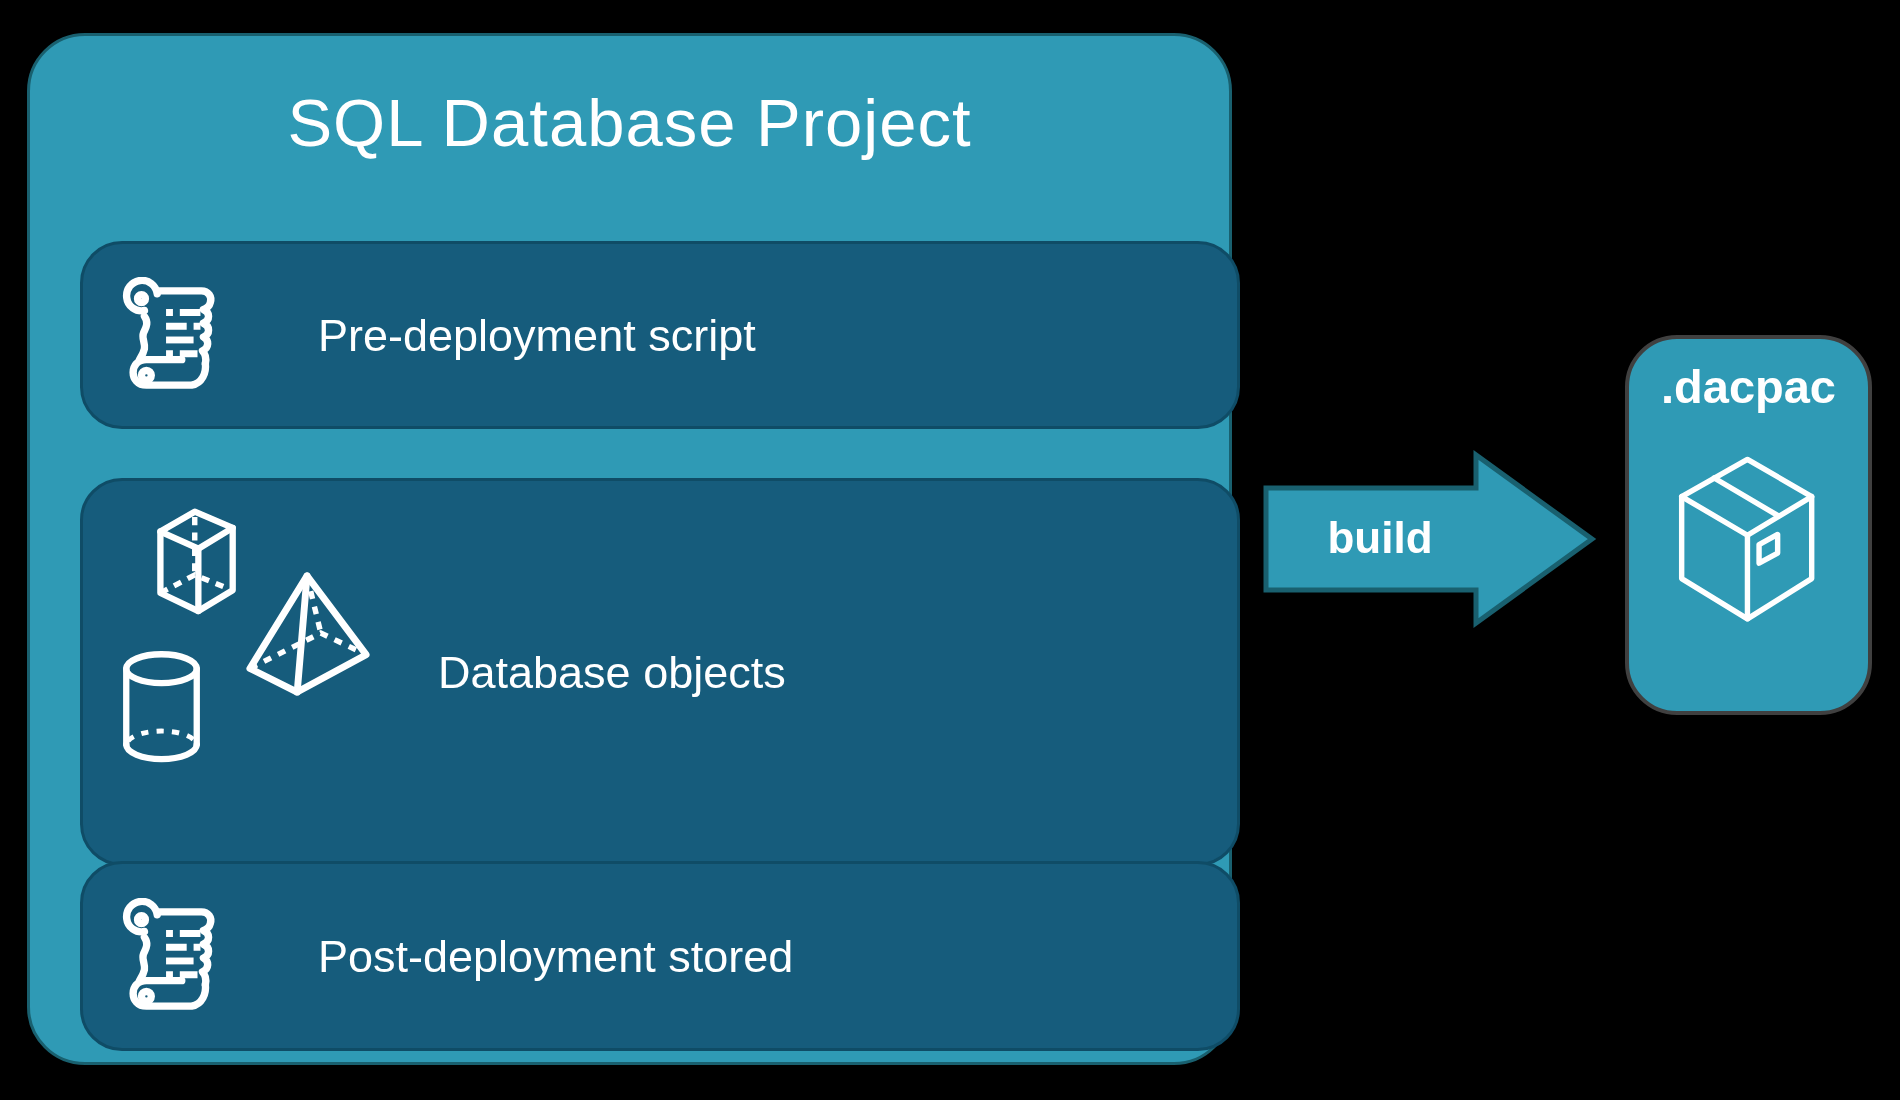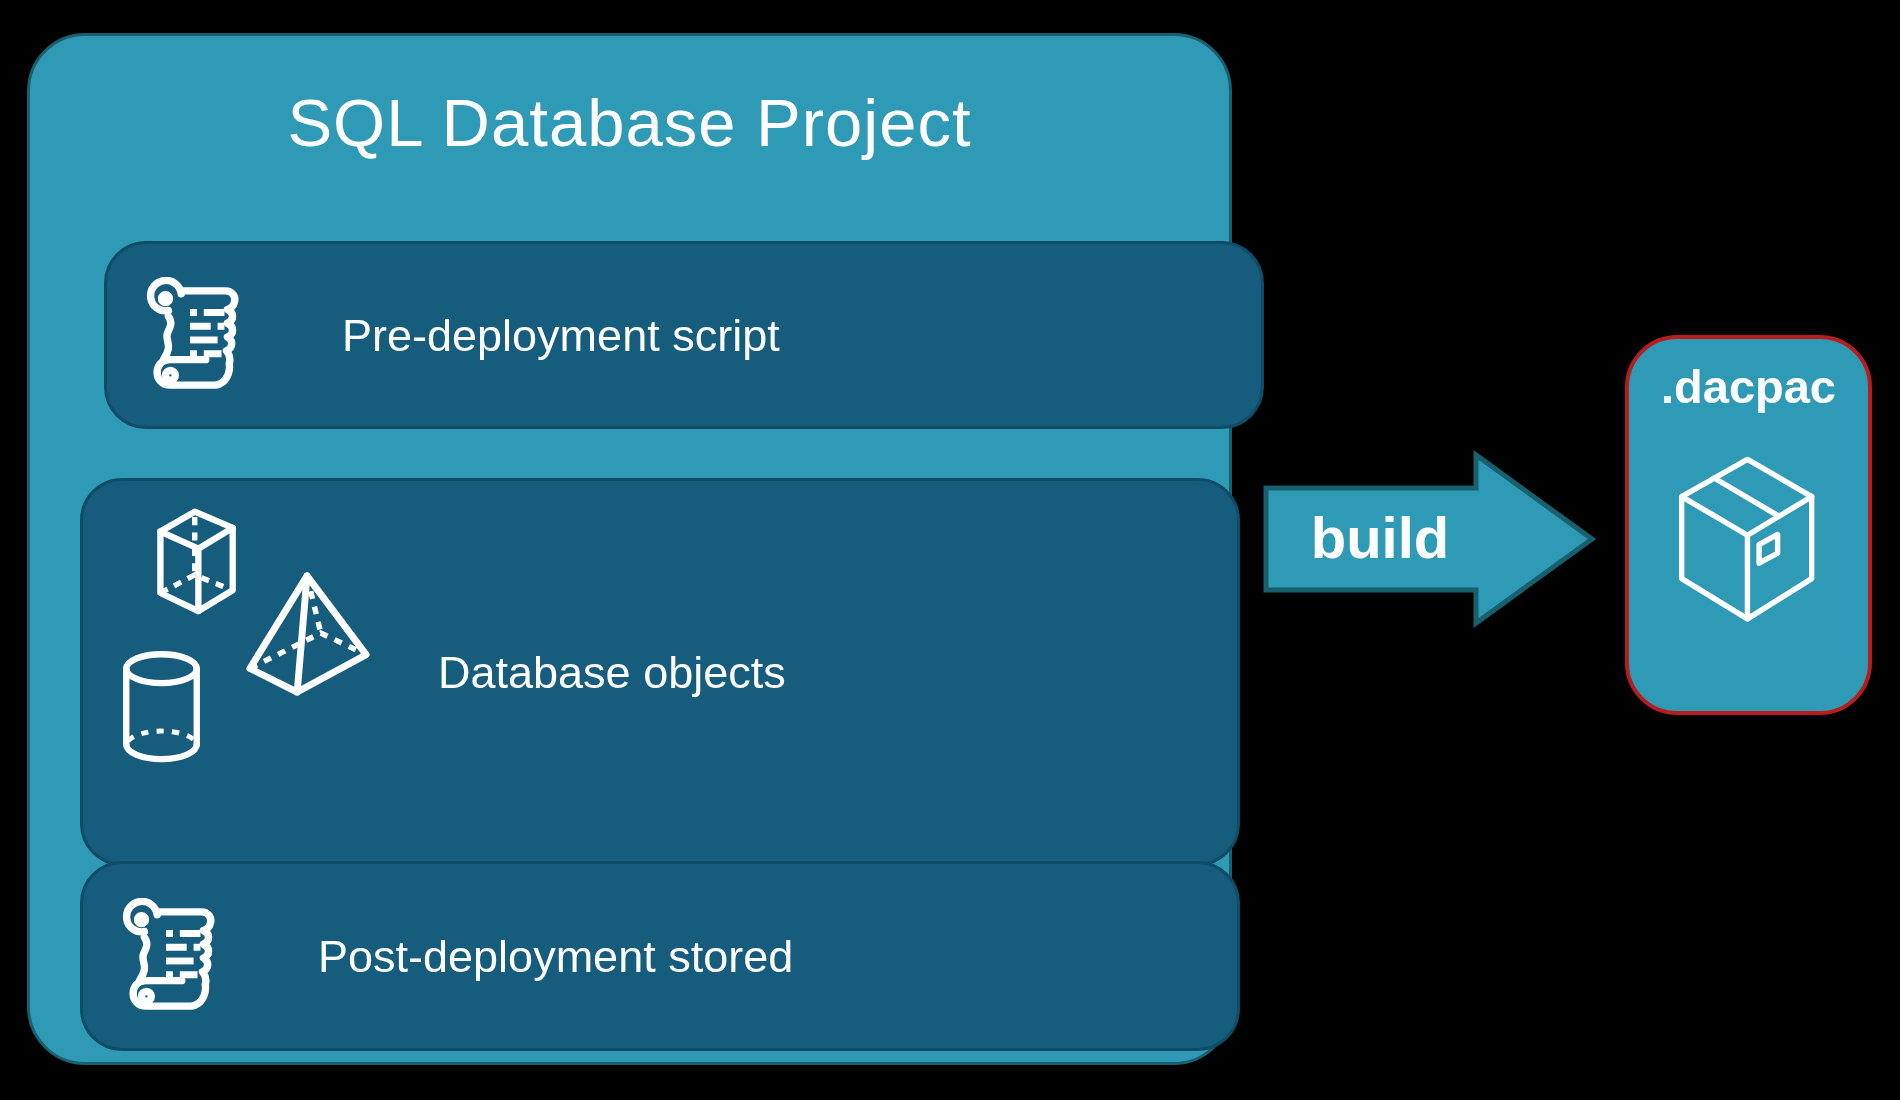--- a/index.html
+++ b/index.html
@@ -40,21 +40,21 @@
     position: absolute;
     left: 50px;
     width: 1160px;
     background: #165C7C;
     border: 3px solid #0F4C66;
     border-radius: 42px;
     box-sizing: border-box;
     display: flex;
     align-items: center;
   }
-  .panel-pre  { top: 205px; height: 188px; margin-left: 24px; }
+  .panel-pre  { top: 205px; height: 188px; }
   .panel-obj  { top: 442px; height: 388px; }
   .panel-post { top: 825px; height: 190px; }
   .panel-label {
     position: absolute;
     left: 235px;
     color: #ffffff;
     font-size: 45px;
     font-weight: 400;
     line-height: 57px;
     white-space: nowrap;
@@ -74,31 +74,31 @@
     position: absolute;
     left: 1262px; top: 450px;
     width: 336px; height: 178px;
   }
   .build-label {
     position: absolute;
     left: 1264px; top: 505px;
     width: 232px; height: 66px;
     text-align: center;
     color: #ffffff;
-    font-size: 58px;
+    font-size: 44px;
     font-weight: 700;
     line-height: 66px;
   }
   
   .dacpac-card {
     position: absolute;
     left: 1625px; top: 335px;
     width: 247px; height: 380px;
     background: #2F9AB5;
-    border: 4px solid #b91c1c;
+    border: 4px solid #404040;
     border-radius: 52px;
     box-sizing: border-box;
   }
   .dacpac-label {
     position: absolute;
     left: 0; top: 20px;
     width: 100%;
     text-align: center;
     color: #ffffff;
     font-size: 47px;

